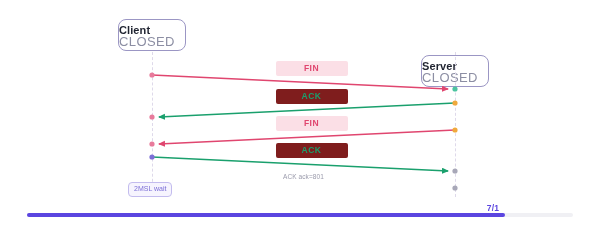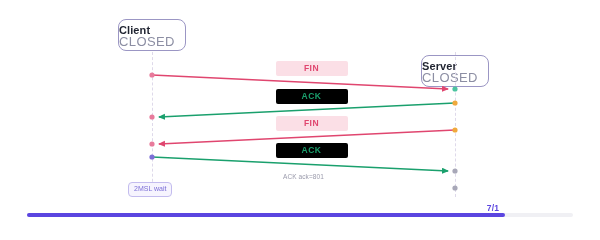--- a/index.html
+++ b/index.html
@@ -78,21 +78,21 @@
     padding: 2px 0 3px 0;
     width: 72px;
     border-radius: 2px;
     line-height: 10px;
   }
   .pill-fin {
     background: #fbdfe6;
     color: #e0466f;
   }
   .pill-ack {
-    background: #000000;
+    background: #7f1d1d;
     color: #1aa06d;
   }
 
   
   .seq-label {
     position: absolute;
     font-size: 6.5px;
     color: #9a9aab;
     text-align: center;
     white-space: nowrap;

